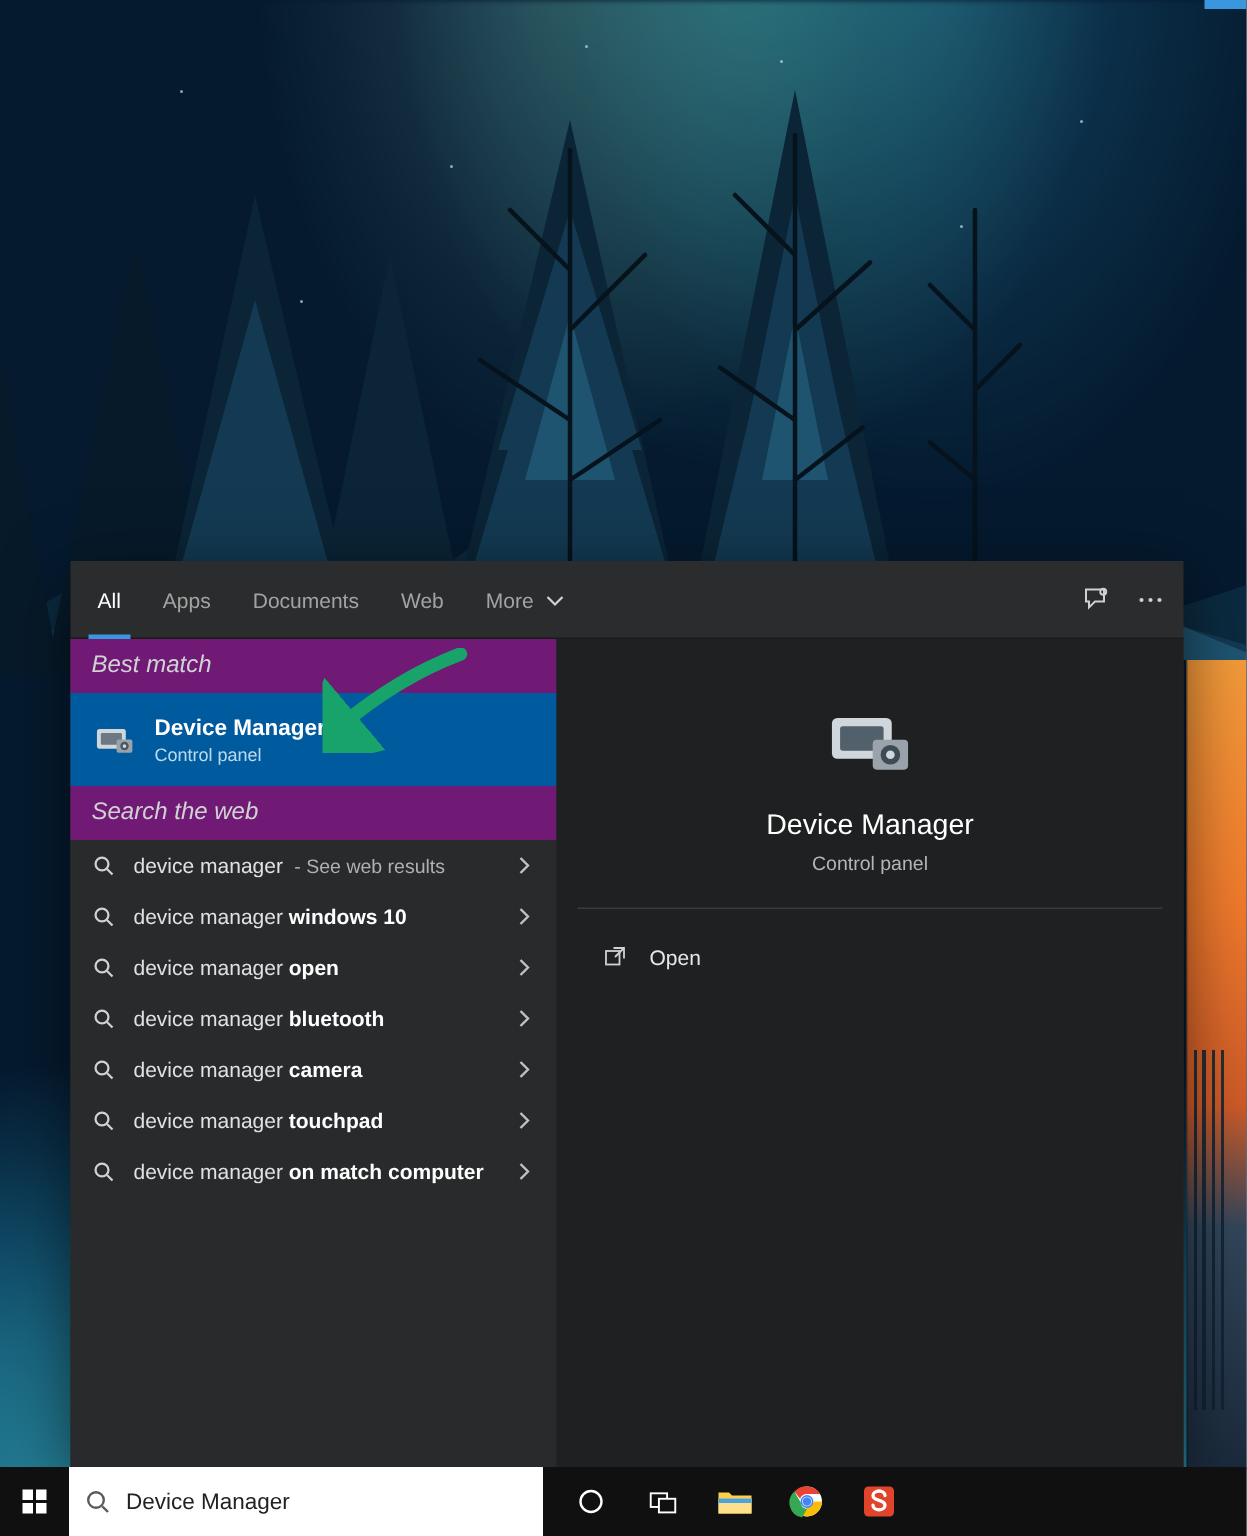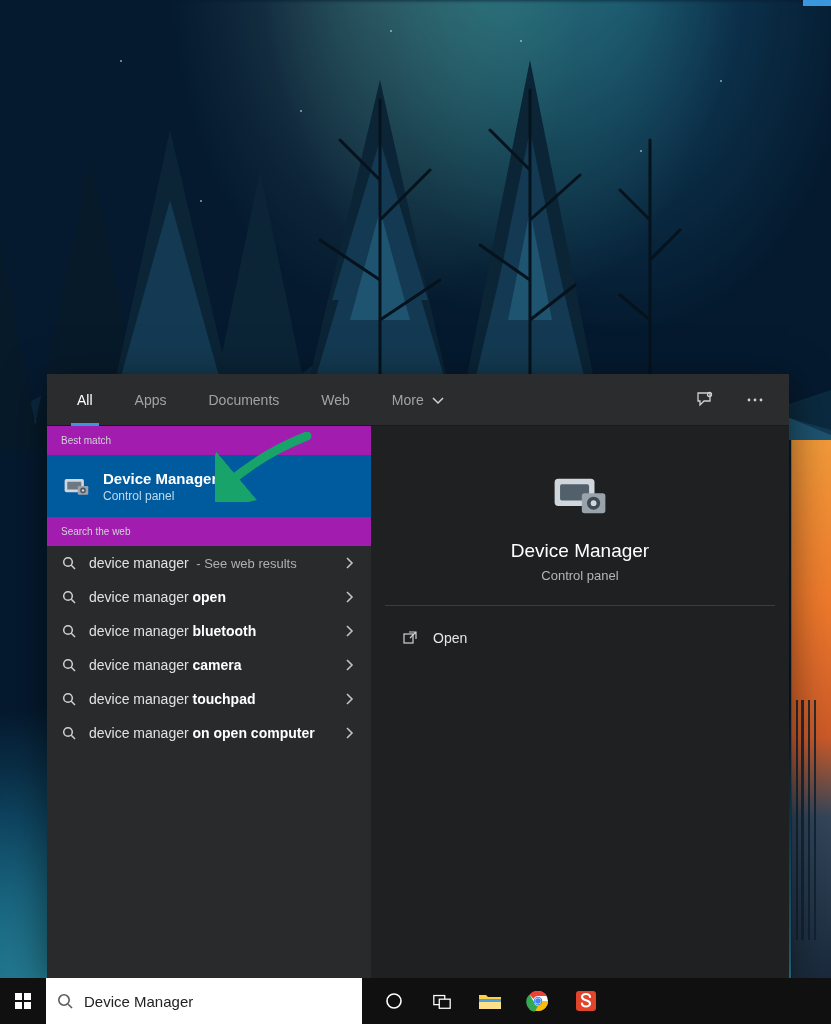--- a/index.html
+++ b/index.html
@@ -46,31 +46,31 @@
   
   .search-panel {
     position:absolute;
     left:47px; top:374px;
     width:742px; height:604px;
     background:#2b2c2d;
     color:#e6e6e6;
     box-shadow: 0 10px 40px rgba(0,0,0,.55);
     display:flex; flex-direction:column;
   }
-  .tabs { display:flex; align-items:center; gap:14px; height:52px; padding: 0 16px; border-bottom:1px solid #1a1a1a; }
+  .tabs { display:flex; align-items:center; gap:0; height:52px; padding: 0 4px; border-bottom:1px solid #1a1a1a; }
   .tab { padding: 0 14px; height:52px; display:flex; align-items:center; color:#a3a3a3; font-size:14px; cursor:pointer; position:relative; }
   .tab.active { color:#fff; }
   .tab.active::after { content:""; position:absolute; left:8px; right:8px; bottom:0; height:3px; background:#3a96dd; }
   .more-caret { margin-left:6px; }
   .tabs-spacer{flex:1}
   .tabs .icon-btn{ width:36px; height:36px; display:flex; align-items:center; justify-content:center; color:#d0d0d0; cursor:pointer;}
 
   .panel-body { flex:1; display:flex; }
   .left-col { width:324px; background:#292a2b; display:flex; flex-direction:column; }
-  .section-header { font-size:10px; color:#cfd2d3; padding:9px 14px; background:#a21caf; }
+  .section-header { font-size:16px; color:#cfd2d3; padding:9px 14px; background:#701a75;font-style:italic; }
   .best-match {
     display:flex; align-items:center; gap:12px; padding:12px 14px; height:62px;
     background:#005a9e; color:#fff;
   }
   .bm-icon { width:30px; height:30px; display:flex; align-items:center; justify-content:center; }
   .bm-text .title { font-size:15px; font-weight:600; }
   .bm-text .subtitle { font-size:12px; color:#cfe6f7; opacity:.9; margin-top:2px; }
 
   .web-item { display:flex; align-items:center; height:34px; padding:0 14px; gap:12px; cursor:pointer; color:#e0e1e2;}
   .web-item .wi-text { flex:1; font-size:14px; white-space:nowrap; overflow:hidden; text-overflow:ellipsis;}
@@ -250,20 +250,30 @@
             <span class="wi-text">device manager<span class="aux"> - See web results</span></span>
             <svg class="i16 chev" viewBox="0 0 16 16">
               <path d="M6 3l5 5-5 5" fill="none" stroke="currentColor" stroke-width="1.6"></path>
             </svg>
           </div>
           <div class="web-item">
             <svg class="i16" viewBox="0 0 16 16">
               <circle cx="7" cy="7" r="4.3" fill="none" stroke="#cfd2d3" stroke-width="1.5"></circle>
               <path d="M10.3 10.3L14 14" stroke="#cfd2d3" stroke-width="1.5"></path>
             </svg>
+            <span class="wi-text">device manager <b>windows 10</b></span>
+            <svg class="i16 chev" viewBox="0 0 16 16">
+              <path d="M6 3l5 5-5 5" fill="none" stroke="currentColor" stroke-width="1.6"></path>
+            </svg>
+          </div>
+          <div class="web-item">
+            <svg class="i16" viewBox="0 0 16 16">
+              <circle cx="7" cy="7" r="4.3" fill="none" stroke="#cfd2d3" stroke-width="1.5"></circle>
+              <path d="M10.3 10.3L14 14" stroke="#cfd2d3" stroke-width="1.5"></path>
+            </svg>
             <span class="wi-text">device manager <b>open</b></span>
             <svg class="i16 chev" viewBox="0 0 16 16">
               <path d="M6 3l5 5-5 5" fill="none" stroke="currentColor" stroke-width="1.6"></path>
             </svg>
           </div>
           <div class="web-item">
             <svg class="i16" viewBox="0 0 16 16">
               <circle cx="7" cy="7" r="4.3" fill="none" stroke="#cfd2d3" stroke-width="1.5"></circle>
               <path d="M10.3 10.3L14 14" stroke="#cfd2d3" stroke-width="1.5"></path>
             </svg>
@@ -290,21 +300,21 @@
             <span class="wi-text">device manager <b>touchpad</b></span>
             <svg class="i16 chev" viewBox="0 0 16 16">
               <path d="M6 3l5 5-5 5" fill="none" stroke="currentColor" stroke-width="1.6"></path>
             </svg>
           </div>
           <div class="web-item">
             <svg class="i16" viewBox="0 0 16 16">
               <circle cx="7" cy="7" r="4.3" fill="none" stroke="#cfd2d3" stroke-width="1.5"></circle>
               <path d="M10.3 10.3L14 14" stroke="#cfd2d3" stroke-width="1.5"></path>
             </svg>
-            <span class="wi-text">device manager <b>on open computer</b></span>
+            <span class="wi-text">device manager <b>on match computer</b></span>
             <svg class="i16 chev" viewBox="0 0 16 16">
               <path d="M6 3l5 5-5 5" fill="none" stroke="currentColor" stroke-width="1.6"></path>
             </svg>
           </div>
         </div>
     </div>
 
     <div class="right-col">
       <div class="preview-card">
         <div class="preview-icon">

